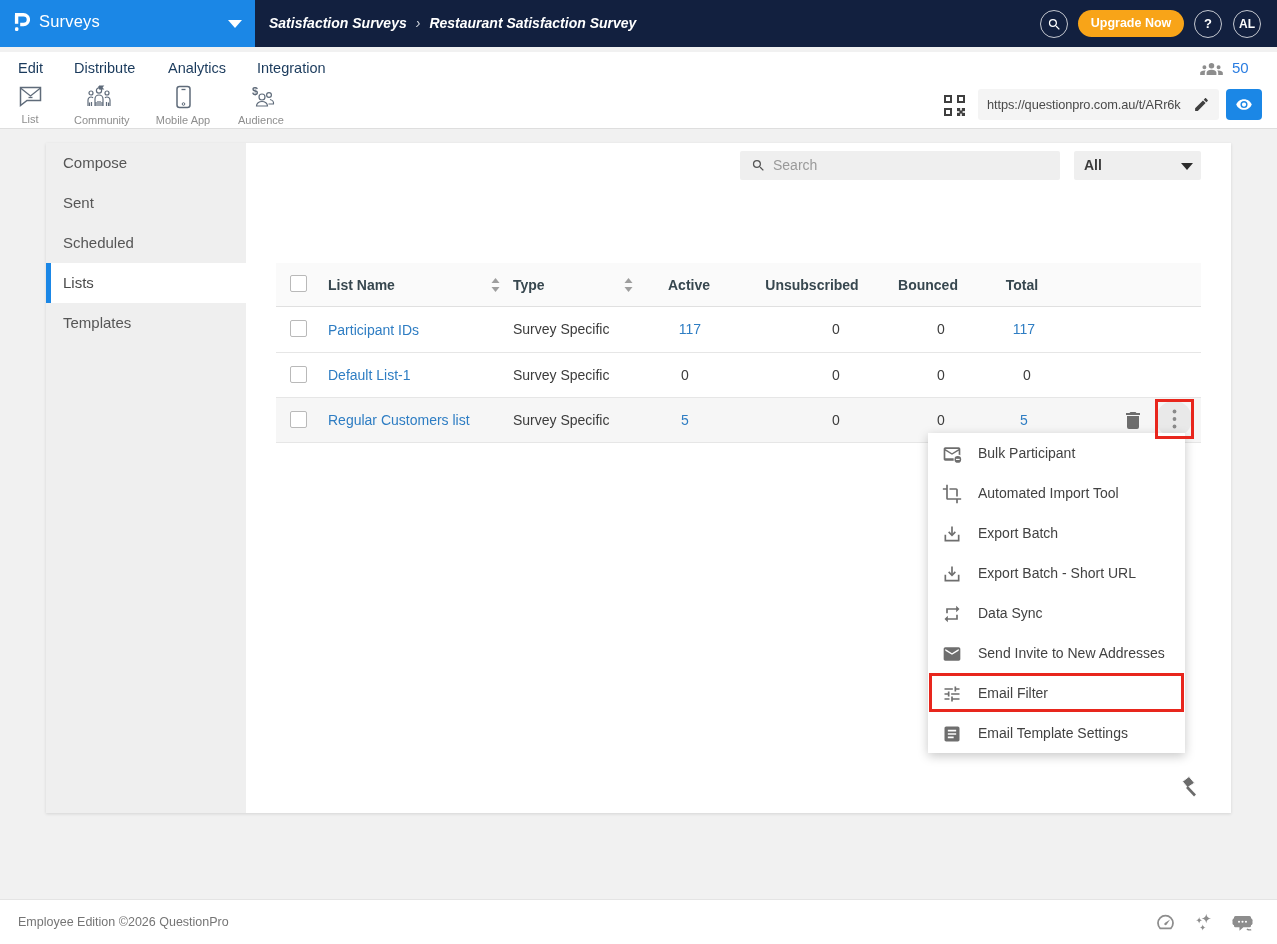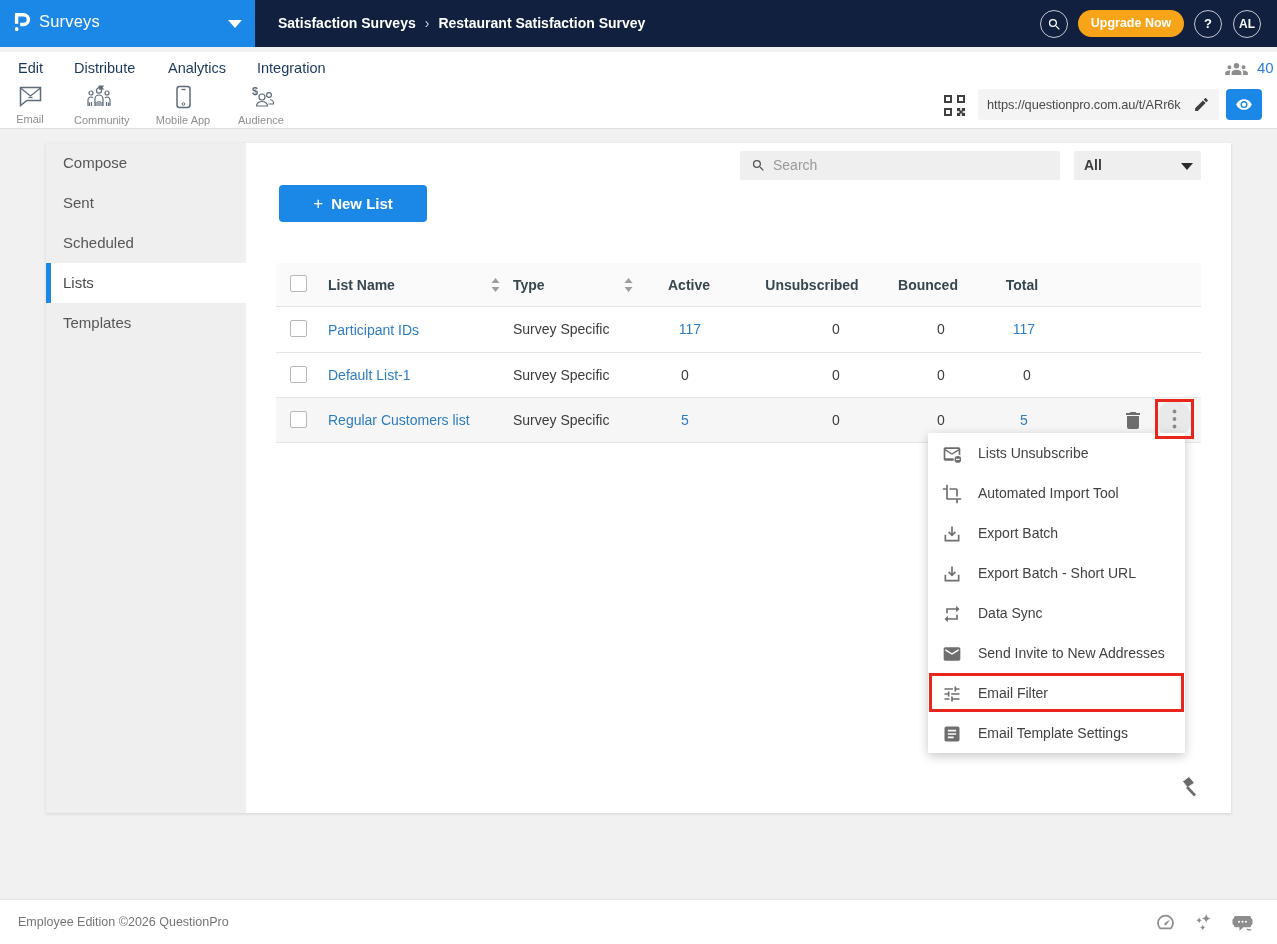--- a/index.html
+++ b/index.html
@@ -5,27 +5,27 @@
 * { margin:0; padding:0; box-sizing:border-box; }
 html,body { width:1277px; height:944px; }
 body { font-family:"Liberation Sans", sans-serif; background:#f1f1f1; position:relative; overflow:hidden; }
 
 
 .topbar { position:absolute; left:0; top:0; width:1277px; height:47px; background:#12203f; }
 .logoblk { position:absolute; left:0; top:0; width:255px; height:47px; background:#1b87e6; }
 .logoblk svg.plogo { position:absolute; left:14px; top:13px; }
 .logoblk .lbl { position:absolute; left:39px; top:12px; font-size:16.5px; color:#fff; letter-spacing:0.2px; }
 .logoblk .car { position:absolute; left:228px; top:20px; width:0; height:0; border-left:7px solid transparent; border-right:7px solid transparent; border-top:8px solid #fff; }
-.crumbs { position:absolute; left:278px; top:0; height:47px; line-height:47px; color:#fff; font-size:14px; font-weight:bold; }
+.crumbs { position:absolute; left:269px; top:0; height:47px; line-height:47px; color:#fff; font-size:14px; font-weight:bold;font-style:italic; }
 .crumbs .sep { display:inline-block; margin:0 9px; color:#cfd4dc; font-weight:normal; font-size:14px; }
 .circbtn { position:absolute; top:10px; width:28px; height:28px; border:1px solid rgba(255,255,255,0.75); border-radius:50%; color:#fff; text-align:center; line-height:26px; font-weight:bold; font-size:13px; }
 .upg { position:absolute; left:1078px; top:10px; width:106px; height:27px; background:#f8a418; border-radius:14px; color:#fff; font-size:12.5px; font-weight:bold; text-align:center; line-height:27px; }
 
 
-.nav2 { position:absolute; left:0; top:52px; width:1277px; height:34px; background:#fff; border-bottom:1px solid #e2e2e2;padding-left:25px; }
+.nav2 { position:absolute; left:0; top:52px; width:1277px; height:34px; background:#fff; border-bottom:1px solid #e2e2e2; }
 .nav2 .it { position:absolute; top:0; height:34px; line-height:33px; font-size:14.5px; color:#1a3a5c; }
 .nav2 .it.on { height:38px; border-bottom:3px solid #0ea5e9; }
 .resp { position:absolute; top:0; height:33px; }
 .resp .n { position:absolute; left:1232px; top:7px; font-size:15px; color:#2a7de1; }
 
 
 .toolbar { position:absolute; left:0; top:81px; width:1277px; height:48px; background:#fff; border-bottom:1px solid #dedede; }
 .tool { position:absolute; top:4px; text-align:center; }
 .tool .tlbl { font-size:11px; color:#8e8e8e; display:block; margin-top:1px; }
 .urlbox { position:absolute; left:978px; top:8px; width:241px; height:31px; background:#f4f4f4; border-radius:3px;text-align:right; }
@@ -99,32 +99,32 @@
 
 <div class="nav2">
   <span class="it" style="left:18px;">Edit</span>
   <span class="it on" style="left:74px;">Distribute</span>
   <span class="it" style="left:168px;">Analytics</span>
   <span class="it" style="left:257px;">Integration</span>
   <div class="resp">
     <svg style="position:absolute; left:1200px; top:8px;" width="23" height="17" viewBox="0 0 24 18">
         <path fill="#8d8d8d" d="M12 3.2a2.9 2.9 0 1 1 0 5.8 2.9 2.9 0 0 1 0-5.8zM4.5 5.5a2.1 2.1 0 1 1 0 4.2 2.1 2.1 0 0 1 0-4.2zm15 0a2.1 2.1 0 1 1 0 4.2 2.1 2.1 0 0 1 0-4.2zM12 10.2c2.8 0 5.2 1.3 5.2 3v2.6H6.8v-2.6c0-1.7 2.4-3 5.2-3zM4.5 11c.5 0 1 .07 1.5.2-.7.7-1.1 1.5-1.1 2.4v2.2H0v-2.2c0-1.4 2-2.6 4.5-2.6zm15 0c2.5 0 4.5 1.2 4.5 2.6v2.2h-4.9v-2.2c0-.9-.4-1.7-1.1-2.4.5-.13 1-.2 1.5-.2z"></path>
       </svg>
-    <span class="n">40</span>
+    <span class="n">50</span>
   </div>
 </div>
 
 <div class="toolbar">
   <div class="tool" style="left:11px; width:38px;">
     <svg width="25" height="23" viewBox="0 0 25 23">
         <path d="M2.5 2.5 h20 v13 h-13.5 l-6.5 5 z" fill="none" stroke="#5f6b7a" stroke-width="1.5"></path>
         <path d="M2.5 3 l10 8 l10 -8" fill="none" stroke="#5f6b7a" stroke-width="1.3"></path>
         <path d="M10.5 12.5 h4" stroke="#5f6b7a" stroke-width="1.3"></path>
       </svg>
-    <span class="tlbl">Email</span>
+    <span class="tlbl">List</span>
   </div>
   <div class="tool" style="left:74px; width:50px;">
     <svg width="28" height="24" viewBox="0 0 28 24">
         <g fill="none" stroke="#5f6b7a" stroke-width="1.2">
           <circle cx="14" cy="5.5" r="2.6"></circle>
           <path d="M10 21 v-7 a4 4 0 0 1 8 0 v7"></path>
           <circle cx="6" cy="8" r="2"></circle>
           <path d="M3 21 v-6 a3 3 0 0 1 5-2.2"></path>
           <circle cx="22" cy="8" r="2"></circle>
           <path d="M25 21 v-6 a3 3 0 0 0-5-2.2"></path>
@@ -182,21 +182,20 @@
 
 <div class="main"></div>
   <div class="panel">
     <div class="sidebar">
       <div class="side-it">Compose</div>
       <div class="side-it">Sent</div>
       <div class="side-it">Scheduled</div>
       <div class="side-it on">Lists</div>
       <div class="side-it">Templates</div>
     </div>
-    <div class="newlist"><span class="pl">+</span>New List</div>
     <div class="searchbox">
       <svg style="position:absolute; left:11px; top:7px;" width="15" height="15" viewBox="0 0 24 24">
         <path fill="#555" d="M15.5 14h-.79l-.28-.27A6.47 6.47 0 0 0 16 9.5 6.5 6.5 0 1 0 9.5 16c1.61 0 3.09-.59 4.23-1.57l.27.28v.79l5 4.99L20.49 19l-4.99-5zm-6 0C7.01 14 5 11.99 5 9.5S7.01 5 9.5 5 14 7.01 14 9.5 11.99 14 9.5 14z"></path>
       </svg>
       <span class="ph">Search</span>
     </div>
     <div class="allbox">
       <span class="t">All</span>
       <div class="car"></div>
     </div>
@@ -260,21 +259,21 @@
     </svg>
   </div>
 
   <div class="menu">
     <div class="mi">
       <svg class="mic" viewBox="0 0 24 24">
         <path fill="#6e6e6e" d="M22 6c0-1.1-.9-2-2-2H4c-1.1 0-2 .9-2 2v12c0 1.1.9 2 2 2h10.1a7 7 0 0 1-.1-1.5L14 17H4V8l8 5 8-5v5c.7 0 1.4.1 2 .4V6zm-10 5L4 6h16l-8 5z"></path>
         <circle cx="19" cy="18.5" r="4" fill="#6e6e6e"></circle>
         <path d="M16.8 18.5h4.4" stroke="#fff" stroke-width="1.4"></path>
       </svg>
-      <span class="mt">Lists Unsubscribe</span>
+      <span class="mt">Bulk Participant</span>
     </div>
     <div class="mi">
       <svg class="mic" viewBox="0 0 24 24">
         <path fill="#6e6e6e" d="M17 15h2V7c0-1.1-.9-2-2-2H9v2h8v8zM7 17V1H5v4H1v2h4v10c0 1.1.9 2 2 2h10v4h2v-4h4v-2H7z"></path>
       </svg>
       <span class="mt">Automated Import Tool</span>
     </div>
     <div class="mi">
       <svg class="mic" viewBox="0 0 24 24">
         <g stroke="#6e6e6e" fill="none" stroke-width="2">

